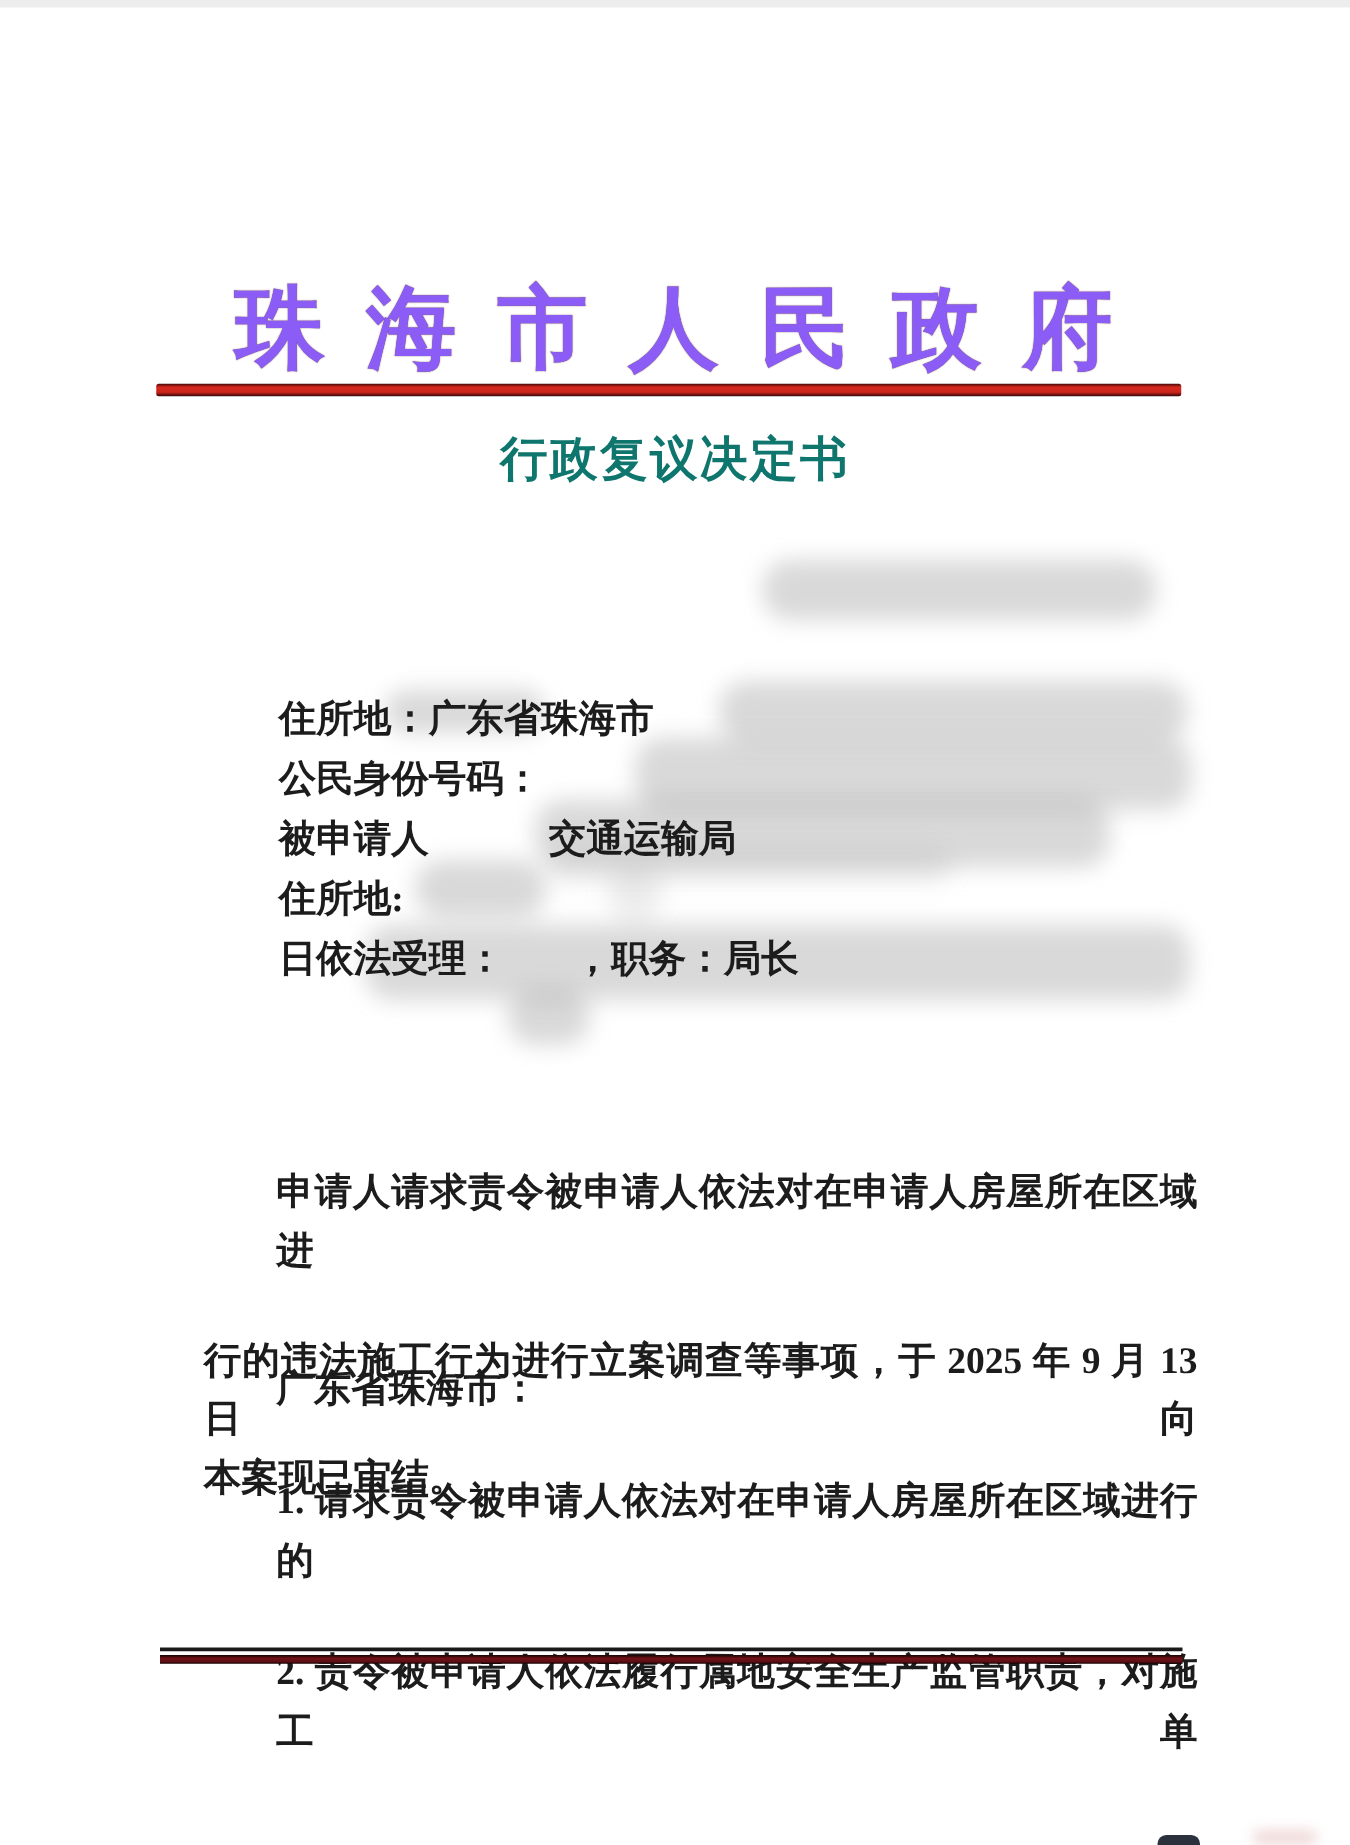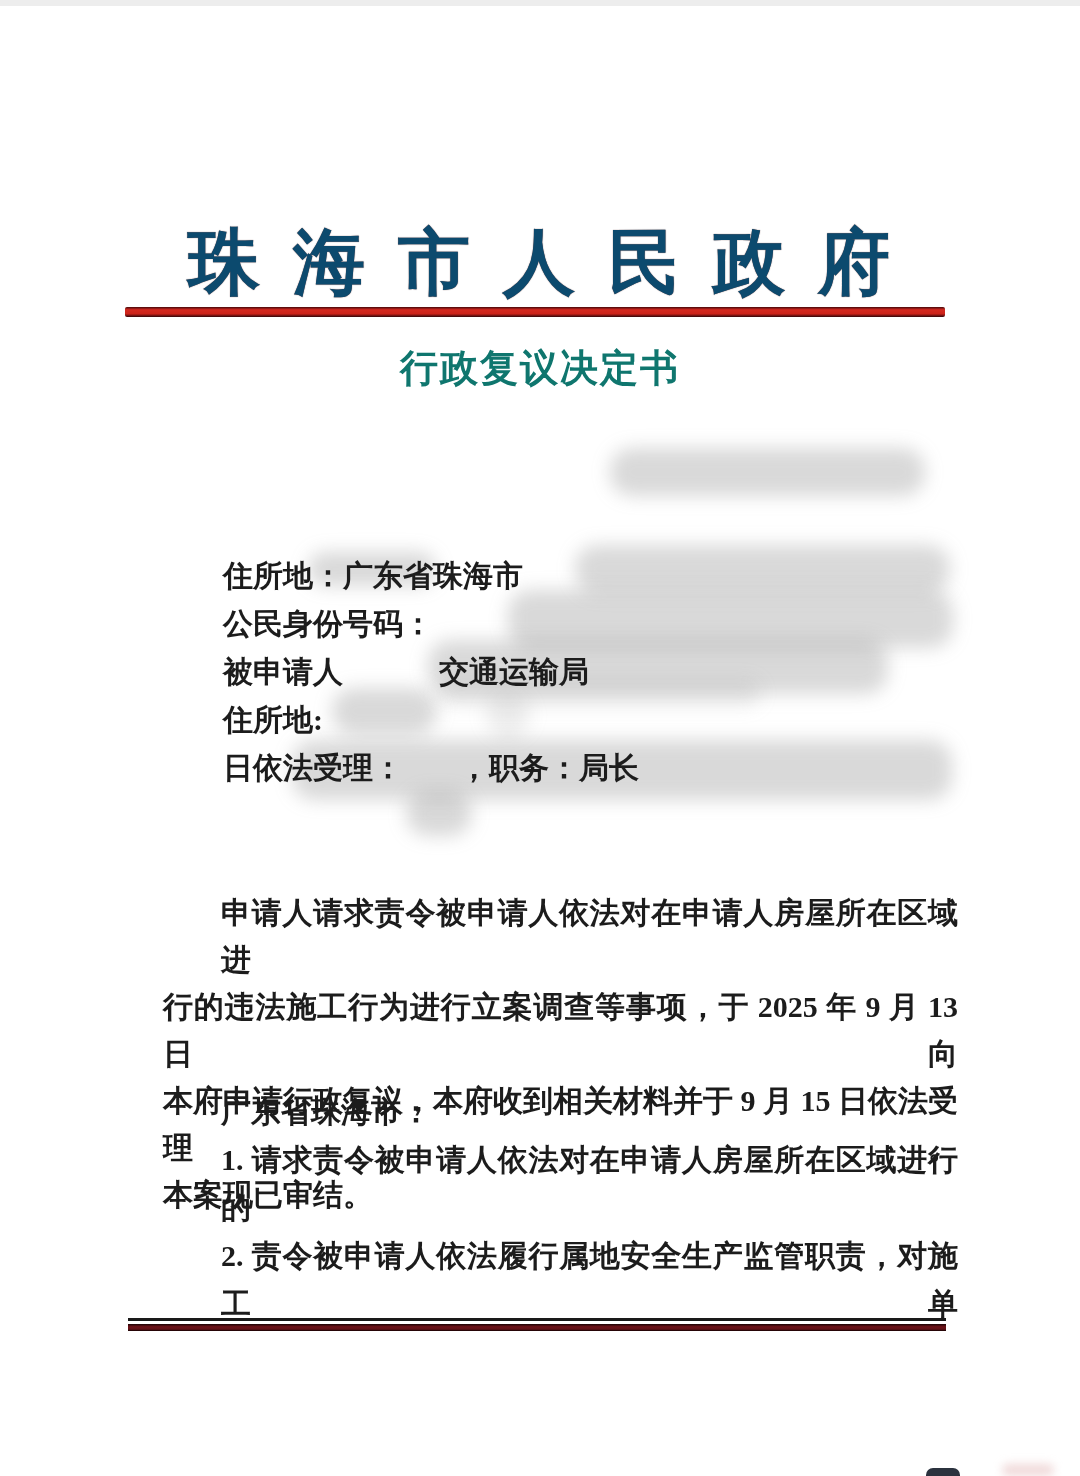--- a/index.html
+++ b/index.html
@@ -8,21 +8,21 @@
     background:#ffffff;
     font-family:"Liberation Serif","DejaVu Serif",serif;
     color:#1c1c1c;
   }
   .abs{position:absolute;}
   
   .top-strip{left:0;top:0;width:1080px;height:6px;background:#ededed;}
   
   .agency{
     left:188px;top:224px;width:702px;height:80px;
-    font-size:72px;line-height:78px;font-weight:700;color:#0c4a6e;
+    font-size:72px;line-height:78px;font-weight:700;color:#8b5cf6;
     text-align:justify;text-align-last:justify;white-space:nowrap;
     text-shadow:0 0 1px rgba(60,5,5,.85);
   }
   .divider{
     left:125px;top:307px;width:820px;height:10px;
     background:linear-gradient(180deg,#45080a 0%,#d5291f 28%,#cc231a 68%,#30060a 100%);
     border-radius:2px;
   }
   .doc-title{
     left:0;top:342px;width:1080px;text-align:center;
@@ -40,21 +40,21 @@
   
   .para1{
     left:163px;top:889px;width:795px;
     font-size:30px;line-height:47px;font-weight:600;
   }
   .requests{
     left:163px;top:1088px;width:795px;
     font-size:30px;line-height:48px;font-weight:600;
   }
   .tline{width:100%;box-sizing:border-box;}
-  .just{text-align:justify;text-align-last:justify;}
+  .just{text-align:justify;text-align-last:justify;margin-top:41px;}
   .indent{padding-left:58px;}
   .bold{font-weight:700;}
   
   .blob{
     position:absolute;background:rgba(120,120,120,.28);
     filter:blur(9px);border-radius:22px;
   }
   .blob.light{background:rgba(140,140,140,.16);}
   
   .foot-black{left:128px;top:1318px;width:818px;height:3px;background:#1a1a1a;}
@@ -105,21 +105,20 @@
     <span>住所地:</span>
   </div>
   <div class="line">
     <span>日依法受理：</span><span class="gap g3"></span><span>，职务：局长</span>
   </div>
 </div>
 
 <div class="abs para1">
   <div class="tline just indent">申请人请求责令被申请人依法对在申请人房屋所在区域进</div>
   <div class="tline just">行的违法施工行为进行立案调查等事项，于 2025 年 9 月 13 日向</div>
-  <div class="tline just">本府申请行政复议，本府收到相关材料并于 9 月 15 日依法受理。</div>
   <div class="tline">本案现已审结。</div>
 </div>
 
 <div class="abs requests">
   <div class="tline indent bold">广东省珠海市：</div>
   <div class="tline just indent">1. 请求责令被申请人依法对在申请人房屋所在区域进行的</div>
   <div class="tline just indent">2. 责令被申请人依法履行属地安全生产监管职责，对施工单</div>
 </div>
 
 <div class="abs foot-black"></div>

